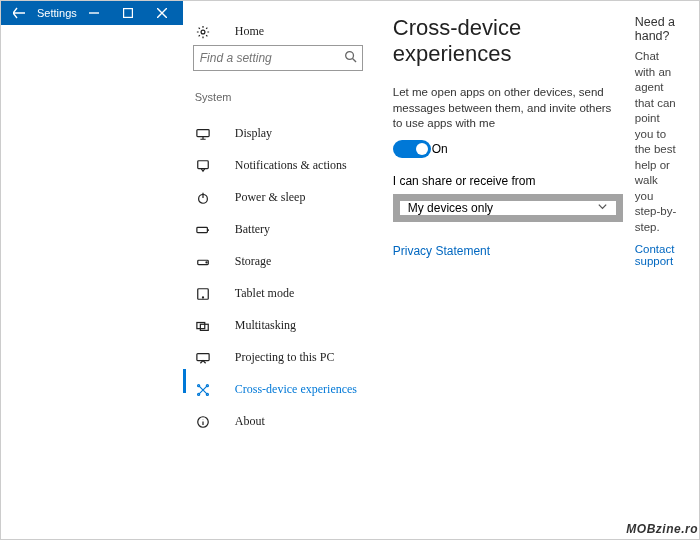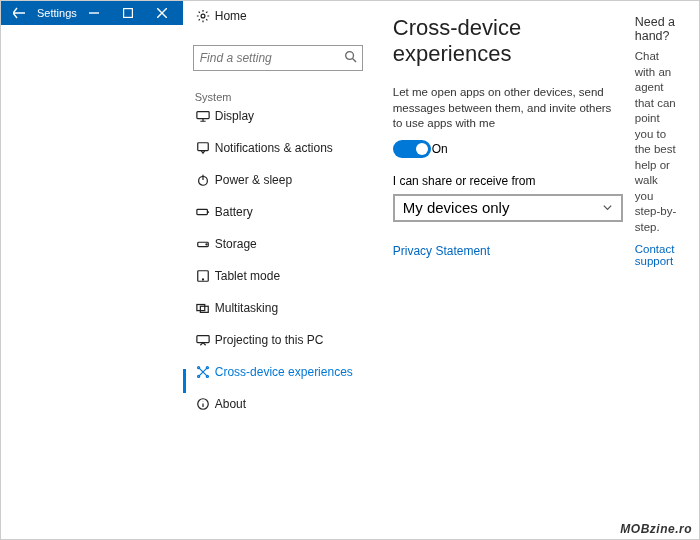--- a/index.html
+++ b/index.html
@@ -5,49 +5,49 @@
   * { box-sizing: border-box; margin: 0; padding: 0; }
   html, body { width: 700px; height: 540px; font-family: "Segoe UI", Arial, sans-serif; background: #fff; overflow: hidden; }
   .window { width: 700px; height: 540px; display: flex; border: 1px solid #ccc; }
   .titlebar { height: 24px; background: #0063b1; color: #fff; display: flex; align-items: center; padding: 0 4px 0 8px; font-size: 11px; }
   .titlebar .back { width: 20px; display: flex; align-items: center; justify-content: center; cursor: default; }
   .titlebar .title { margin-left: 8px; flex: 1; }
   .titlebar .winctl { display: flex; gap: 0; }
   .titlebar .winctl > div { width: 34px; height: 24px; display: flex; align-items: center; justify-content: center; cursor: default; }
   .body { flex: 1; display: flex; overflow: hidden; }
   .sidebar { width: 190px; border-right: 0; padding-top: 8px; font-size: 12px; color: #222; }
-  .home-row, .sys-row { display: flex; align-items: flex-start; height: 30px; padding: 0 12px; gap: 4px; cursor: default; }
+  .home-row, .sys-row { display: flex; align-items: flex-end; height: 30px; padding: 0 12px; gap: 24px; cursor: default; font-family: Liberation Serif, serif; }
   .sys-row { height: 32px; }
   .sys-row.selected { color: #0078d7; position: relative; }
   .sys-row.selected::before { content: ""; position: absolute; left: 0; top: 4px; bottom: 4px; width: 3px; background: #0078d7; }
   .sys-row .ico, .home-row .ico { width: 16px; display: flex; align-items: center; justify-content: center; }
   .home-row .ico svg, .sys-row .ico svg { width: 14px; height: 14px; }
   .search-wrap { padding: 6px 10px 6px 10px; }
   .search { width: 100%; height: 26px; border: 1px solid #999; font-size: 12px; padding: 0 24px 0 6px; font-style: italic; color: #666; background: #fff; }
   .search-wrap { position: relative; }
   .search-icon { position: absolute; right: 16px; top: 50%; transform: translateY(-50%); color: #666; }
   .group-label { font-size: 11px; color: #666; padding: 14px 12px 6px 12px; }
   .main { flex: 1; display: flex; padding: 14px 20px 0 20px; overflow: hidden; }
   .content { flex: 1; max-width: 320px; }
   .content h1 { font-size: 22px; font-weight: 300; color: #222; margin-bottom: 18px; }
   .content h2 { font-size: 15px; font-weight: 400; color: #222; margin-bottom: 8px; }
   .desc { font-size: 11.5px; color: #333; line-height: 1.35; margin-bottom: 8px; }
   .toggle-row { display: flex; align-items: center; gap: 1px; margin-bottom: 16px; }
   .toggle { width: 38px; height: 18px; border-radius: 9px; background: #0078d7; position: relative; cursor: pointer; }
   .toggle::after { content: ""; position: absolute; width: 12px; height: 12px; background: #fff; border-radius: 50%; top: 3px; right: 3px; }
   .toggle-label { font-size: 12px; }
   .field-label { font-size: 12px; margin-bottom: 6px; }
-  .select { width: 230px; height: 28px; border: 2px solid #a3a3a3; font-size: 15px; display: flex; align-items: center; justify-content: space-between; padding: 0 8px; cursor: default; background: #fff; }
+  .select { width: 230px; height: 28px; border: 7px solid #a3a3a3; font-size: 12px; display: flex; align-items: center; justify-content: space-between; padding: 0 8px; cursor: default; background: #fff; }
   .select .chev { color: #555; }
   .link { color: #0067c0; font-size: 12px; margin-top: 22px; display: inline-block; cursor: pointer; }
   .aside { width: 170px; padding-left: 12px; font-size: 11.5px; color: #333; }
   .aside h3 { font-size: 12.5px; font-weight: 400; margin-bottom: 6px; }
   .aside p { line-height: 1.35; margin-bottom: 8px; color: #444; }
   .aside .alink { color: #0067c0; cursor: pointer; }
-  .watermark { position: absolute; right: 8px; bottom: 4px; font-size: 12px; font-style: italic; font-weight: bold; color: #333; letter-spacing: 0.5px; }
+  .watermark { position: absolute; right: 2px; bottom: 4px; font-size: 12px; font-style: italic; font-weight: bold; color: #333; letter-spacing: 0.5px; }
   svg { stroke: currentColor; fill: none; stroke-width: 1.4; }
 </style>
 </head>
 <body>
 
 <div class="window">
 
   <div class="titlebar">
     <div class="back">
       <svg width="12" height="12" viewBox="0 0 12 12">

